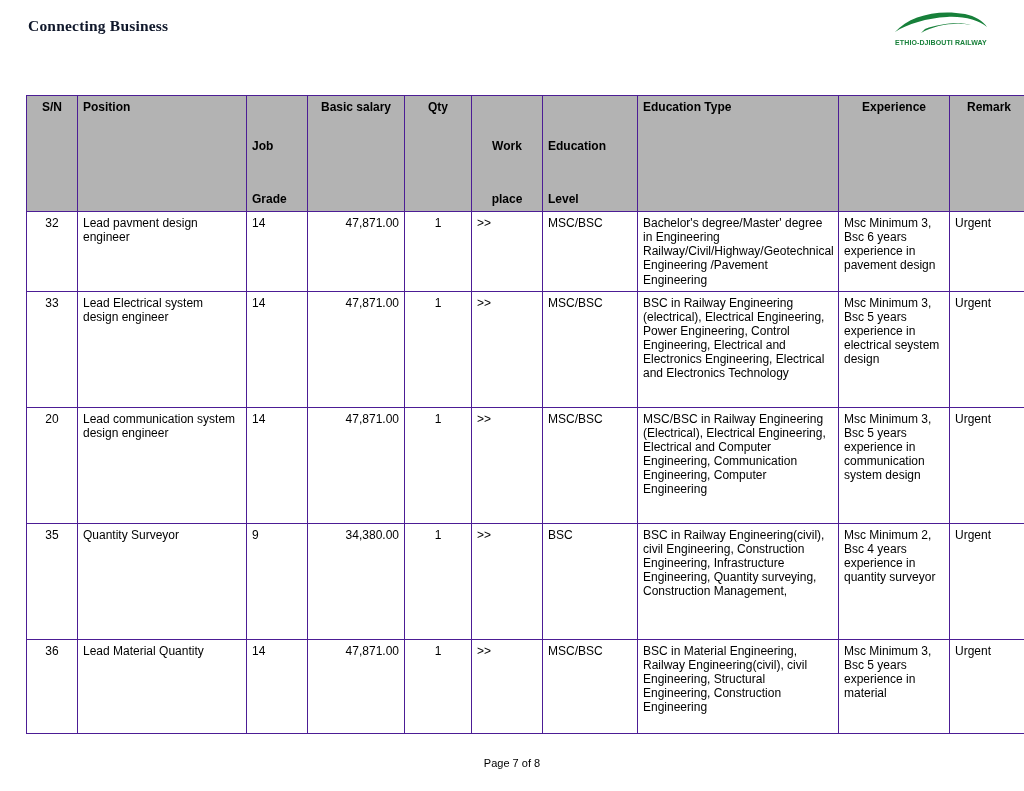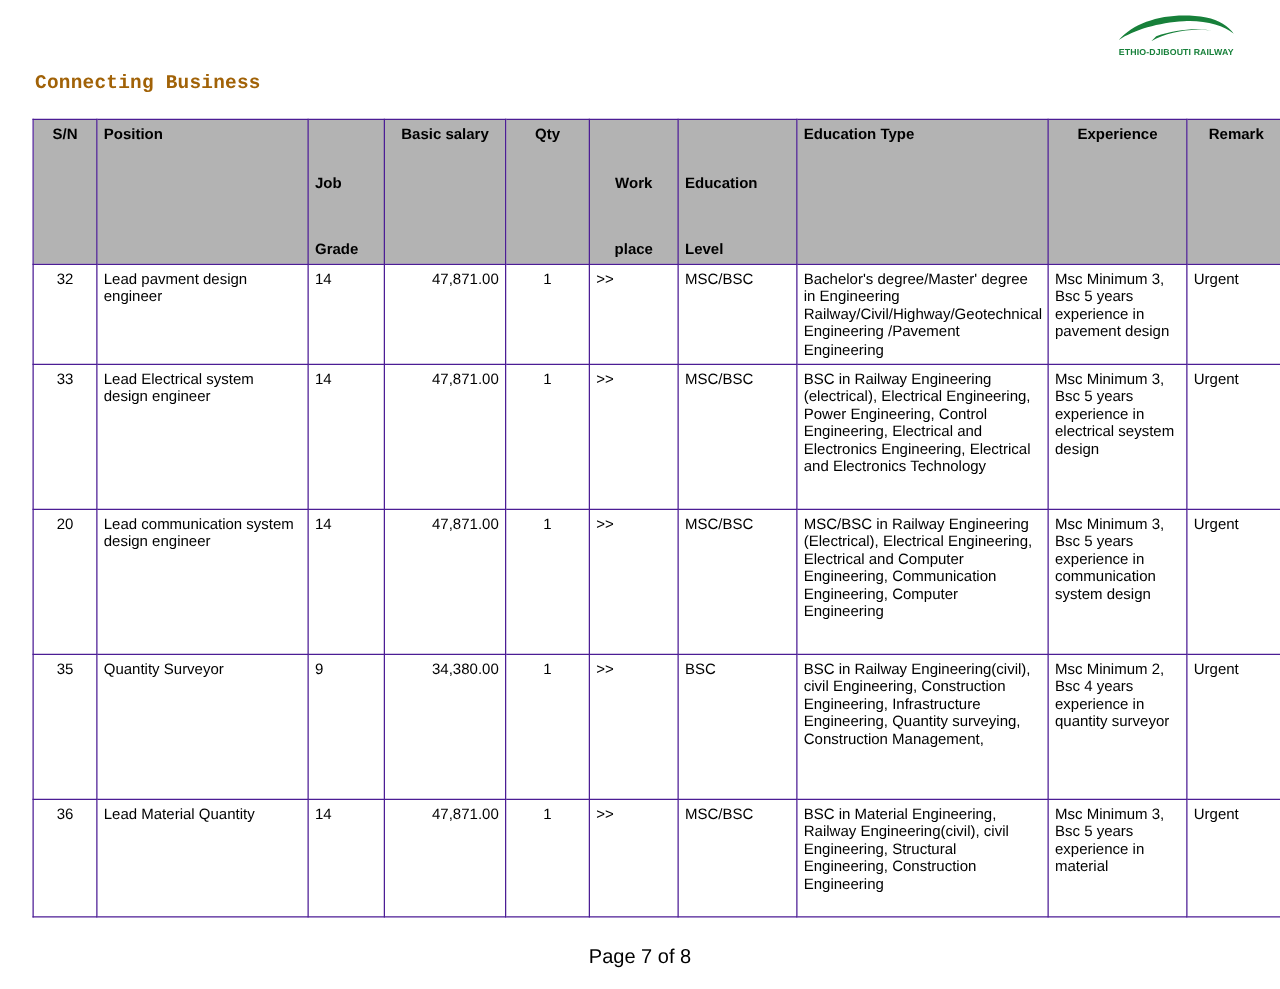--- a/index.html
+++ b/index.html
@@ -28,26 +28,25 @@
     position: absolute;
     top: 0;
     left: 0;
     width: 1024px;
     height: 72px;
   }
   .brand-title {
     position: absolute;
     left: 28px;
     top: 17px;
-    font-family: Liberation Mono, monospace;
+    font-family: Liberation Serif, serif;
     font-weight: bold;
     font-size: 15.5px;
-    color: #a16207;
+    color: #0f172a;
     letter-spacing: 0.2px;
-    margin-top: 40px;
   }
   .logo-wrap {
     position: absolute;
     right: 22px;
     top: 8px;
     width: 122px;
     height: 48px;
     text-align: center;
   }
   .logo-mark {
@@ -118,21 +117,21 @@
   .hdr-two-line { display: block; line-height: 1.12; margin-top: 40px; }
 
   
   .footer {
     position: absolute;
     left: 0;
     top: 757px;
     width: 1024px;
     text-align: center;
     font-family: "Liberation Sans", sans-serif;
-    font-size: 16px;
+    font-size: 11px;
     color: #000000;
   }
 </style>
 </head>
 <body>
 
 <div class="page">
 
   <div class="header">
     <div class="brand-title">Connecting Business</div>
@@ -173,21 +172,21 @@
       <tbody>
         <tr style="height:76px;">
           <td class="v-sn">32</td>
           <td class="v-pos">Lead pavment design engineer</td>
           <td class="v-grade">14</td>
           <td class="v-salary">47,871.00</td>
           <td class="v-qty">1</td>
           <td class="v-work">&gt;&gt;</td>
           <td class="v-edulvl">MSC/BSC</td>
           <td class="v-edutype">Bachelor's degree/Master' degree in Engineering Railway/Civil/Highway/Geotechnical Engineering /Pavement Engineering</td>
-          <td class="v-exp">Msc Minimum 3, Bsc 5 years experience  in pavement design</td>
+          <td class="v-exp">Msc Minimum 3, Bsc 6 years experience  in pavement design</td>
           <td class="v-remark">Urgent</td>
         </tr>
         <tr style="height:116px;">
           <td class="v-sn">33</td>
           <td class="v-pos">Lead Electrical system design engineer</td>
           <td class="v-grade">14</td>
           <td class="v-salary">47,871.00</td>
           <td class="v-qty">1</td>
           <td class="v-work">&gt;&gt;</td>
           <td class="v-edulvl">MSC/BSC</td>

